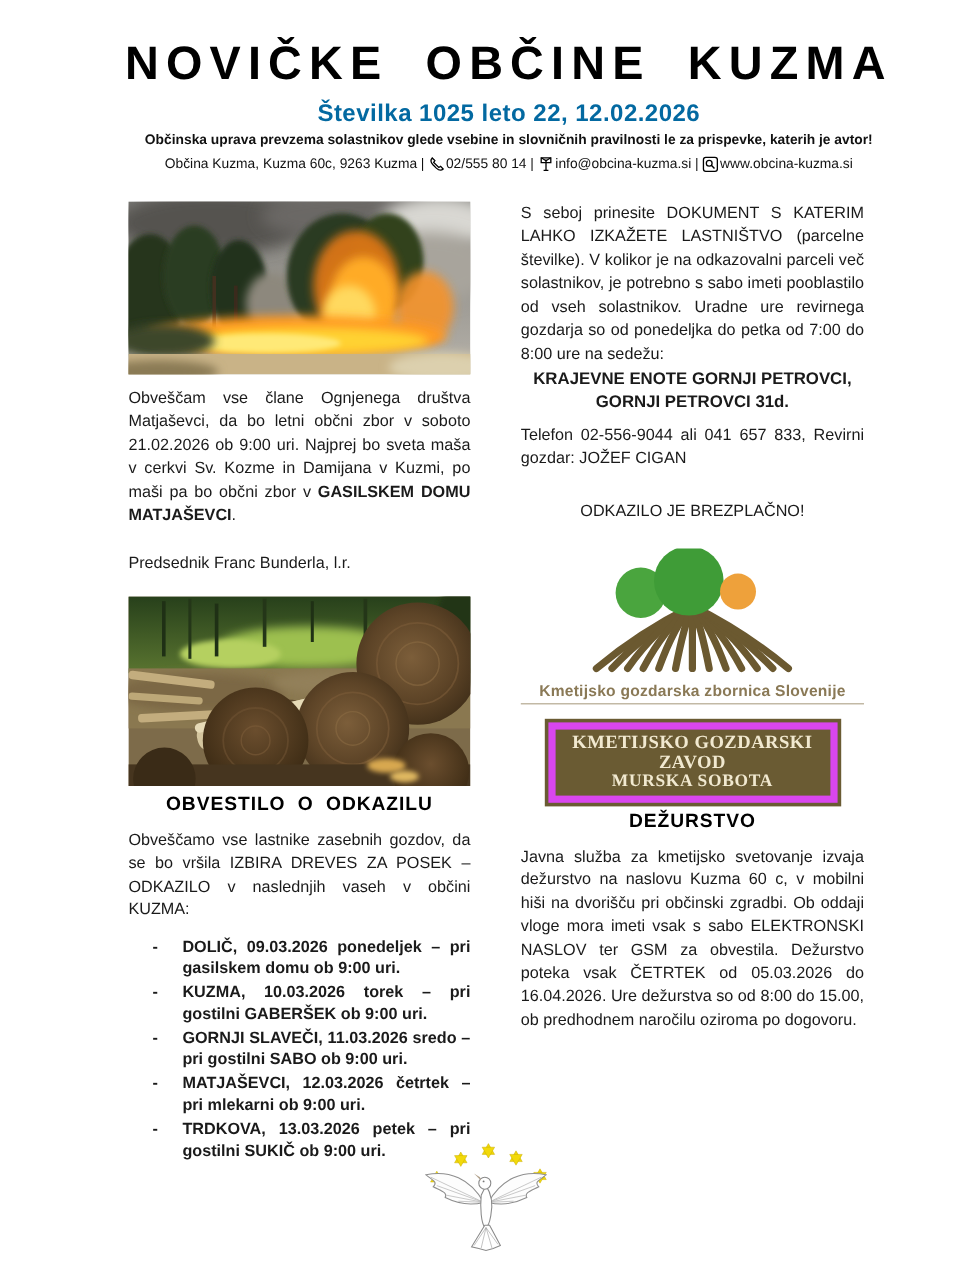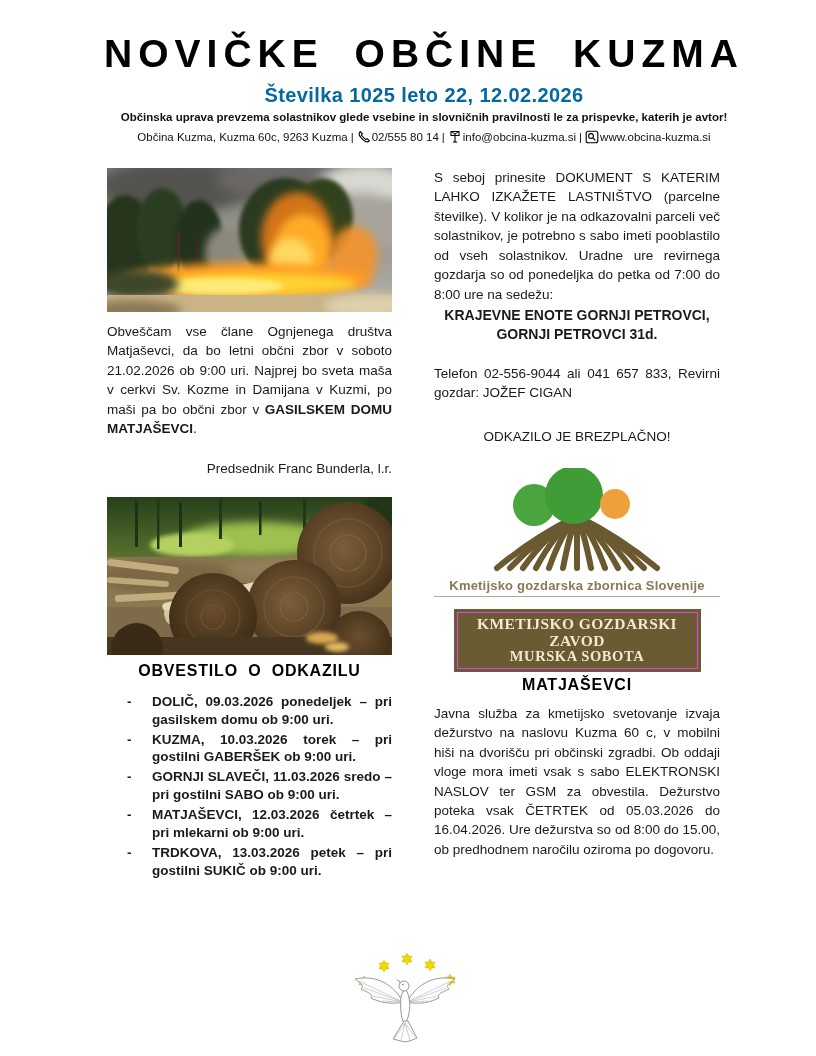--- a/index.html
+++ b/index.html
@@ -31,40 +31,40 @@
   .col-right { left:434px; width:286px; }
   .photo { width:285px; display:block; }
   h2.sec {
     text-align:center; font-size:16px; font-weight:900; letter-spacing:0.8px;
     word-spacing:5px; color:#000; margin-top:7px;
   }
   p.body {
     font-size:13.5px; line-height:1.44; text-align:justify; margin-top:10px;
   }
   p.body.cont { margin-top:0; }
-  .signature { text-align:right; font-size:13.5px; margin-top:22px; }
+  .signature { text-align:left; font-size:13.5px; margin-top:22px; }
   .logs-fig { margin-top:21px; }
   
   .dashlist { margin-top:13px; padding-left:20px; }
   .dashlist .li { display:flex; font-weight:bold; font-size:13.5px; line-height:1.33; margin-top:2px; }
   .dashlist .marker { width:25px; flex:0 0 25px; }
   .dashlist .txt { flex:1; text-align:justify; }
   
   .office { text-align:center; font-weight:bold; font-size:14px; line-height:1.35; margin-top:2px; }
   .freenote { margin-top:26px; font-size:13.5px; text-align:center; }
   .kgzs { margin-top:24px; text-align:center; }
   .kgzs-caption {
     margin-top:2px; font-size:13px; font-weight:bold; color:#8a7956; letter-spacing:0.2px;
   }
   .kgzs-rule { border:0; border-top:1.5px solid #b3a98f; margin-top:3px; }
   .banner {
     margin:12px auto 0 auto; width:247px; background:#6a5b33; padding:3px;
   }
   .banner-inner {
-    border:1px solid #d946ef; padding:2px 2px 3px 2px;
+    border:6px solid #d946ef; padding:2px 2px 3px 2px;
     font-family:"Liberation Serif", serif; color:#f1e9d0; font-weight:bold;
     text-align:center; line-height:1.1;
   }
   .banner-l1 { font-size:15.5px; letter-spacing:0.4px; }
   .banner-l2 { font-size:14.5px; letter-spacing:0.6px; }
   h2.sec.dez { margin-top:4px; }
   .dez-body { margin-top:23px; }
   
   .footer-emblem { position:absolute; left:50%; top:950px; transform:translateX(-50%); }
 </style>
@@ -220,20 +220,21 @@
 
       <rect y="140" width="285" height="18" fill="#46351f"></rect>
       <circle cx="252" cy="146" r="32" fill="url(#logg2)"></circle>
       <circle cx="30" cy="152" r="26" fill="#3a2b17"></circle>
       <ellipse cx="215" cy="141" rx="16" ry="6" fill="#d8a850" filter="url(#lb2)"></ellipse>
       <ellipse cx="230" cy="150" rx="12" ry="5" fill="#e0b860" filter="url(#lb2)"></ellipse>
     </svg>
 
     <h2 class="sec">OBVESTILO O ODKAZILU</h2>
 
+    <p class="body">Obveščamo vse lastnike zasebnih gozdov, da se bo vršila IZBIRA DREVES ZA POSEK – ODKAZILO v naslednjih vaseh v občini KUZMA:</p>
 
     <div class="dashlist">
       <div class="li">
           <span class="marker">-</span>
           <span class="txt">DOLIČ, 09.03.2026 ponedeljek – pri gasilskem domu ob 9:00 uri.</span>
         </div>
       <div class="li">
           <span class="marker">-</span>
           <span class="txt">KUZMA, 10.03.2026 torek – pri gostilni GABERŠEK ob 9:00 uri.</span>
         </div>
@@ -249,21 +250,21 @@
           <span class="marker">-</span>
           <span class="txt">TRDKOVA, 13.03.2026 petek – pri gostilni SUKIČ ob 9:00 uri.</span>
         </div>
     </div>
   </section>
 
   <section class="col col-right">
     <p class="body cont">S seboj prinesite DOKUMENT S KATERIM LAHKO IZKAŽETE LASTNIŠTVO (parcelne številke). V kolikor je na odkazovalni parceli več solastnikov, je potrebno s sabo imeti pooblastilo od vseh solastnikov. Uradne ure revirnega gozdarja so od ponedeljka do petka od 7:00 do 8:00 ure na sedežu:</p>
     <div class="office">KRAJEVNE ENOTE GORNJI PETROVCI,</div>
     <div class="office" style="margin-top:0">GORNJI PETROVCI 31d.</div>
-    <p class="body" style="margin-top:20px">Telefon 02-556-9044 ali 041 657 833, Revirni gozdar: JOŽEF CIGAN</p>
+    <p class="body" style="margin-top:9px">Telefon 02-556-9044 ali 041 657 833, Revirni gozdar: JOŽEF CIGAN</p>
     <p class="freenote">ODKAZILO JE BREZPLAČNO!</p>
 
     <div class="kgzs">
       <svg width="250" height="104" viewBox="0 0 250 104">
         <g stroke="#6b5930" stroke-width="6" fill="none" stroke-linecap="round">
           <path d="M45,100 Q81,70 125,48"></path>
           <path d="M58,100 Q88,68 125,48"></path>
           <path d="M71,100 Q95,66 125,48"></path>
           <path d="M84,100 Q102,66 125,48"></path>
           <path d="M97,100 Q110,64 125,48"></path>
@@ -281,21 +282,21 @@
         <circle cx="163" cy="36" r="15" fill="#eea13b"></circle>
       </svg>
       <div class="kgzs-caption">Kmetijsko gozdarska zbornica Slovenije</div>
       <hr class="kgzs-rule">
       <div class="banner">
         <div class="banner-inner">
           <div class="banner-l1">KMETIJSKO GOZDARSKI ZAVOD</div>
           <div class="banner-l2">MURSKA SOBOTA</div>
         </div>
       </div>
-      <h2 class="sec dez">MATJAŠEVCI</h2>
+      <h2 class="sec dez">DEŽURSTVO</h2>
     </div>
 
     <p class="body dez-body">Javna služba za kmetijsko svetovanje izvaja dežurstvo na naslovu Kuzma 60 c, v mobilni hiši na dvorišču pri občinski zgradbi. Ob oddaji vloge mora imeti vsak s sabo ELEKTRONSKI NASLOV ter GSM za obvestila. Dežurstvo poteka vsak ČETRTEK od 05.03.2026 do 16.04.2026. Ure dežurstva so od 8:00 do 15.00, ob predhodnem naročilu oziroma po dogovoru.</p>
   </section>
 
   <div class="footer-emblem">
     <svg width="124" height="96" viewBox="0 0 124 96">
 
       <g fill="#f2d90a" stroke="#c9ad00" stroke-width="0.4">
         <g transform="translate(18,32)">

